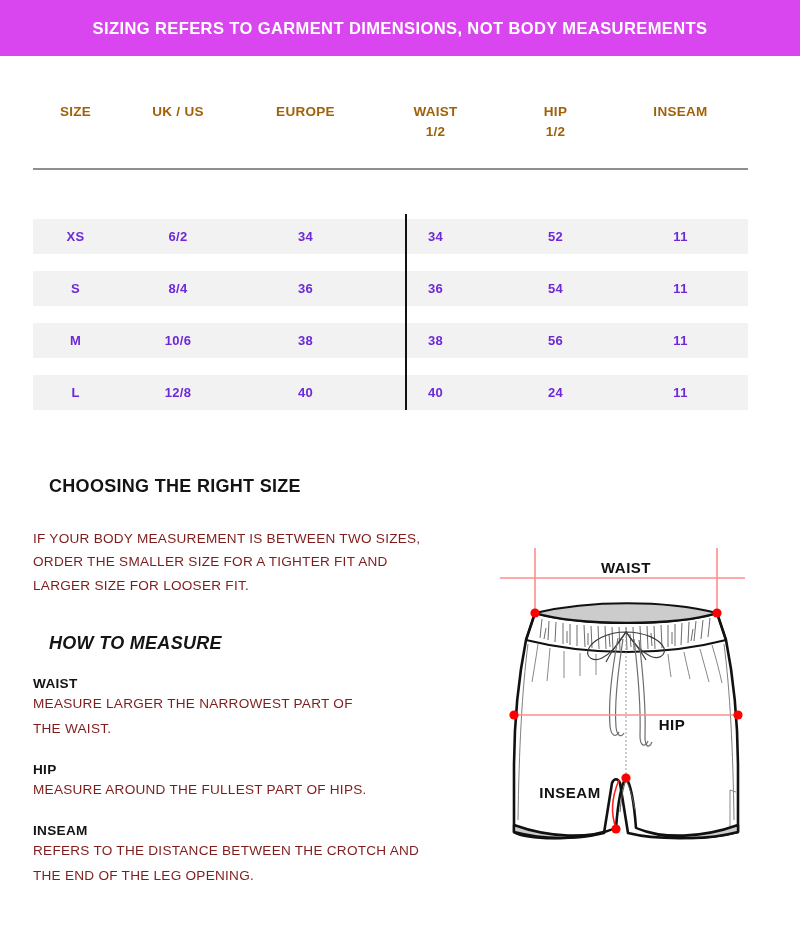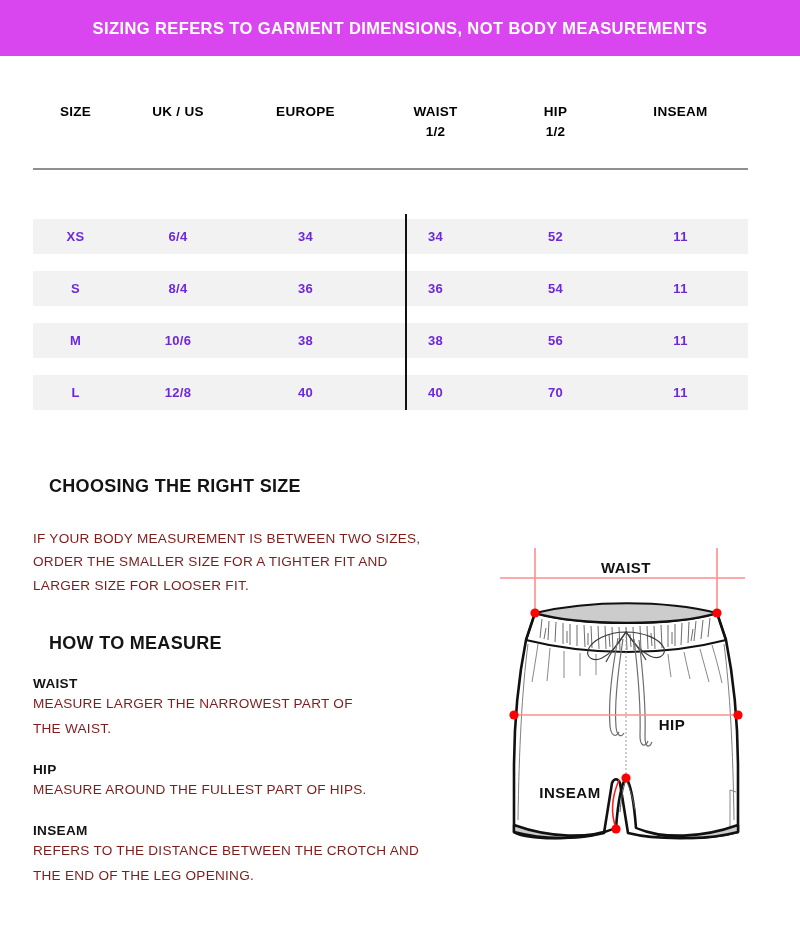--- a/index.html
+++ b/index.html
@@ -45,21 +45,21 @@
     grid-template-columns: 85px 120px 135px 125px 115px 135px;
     width: 715px;
   }
   .hdr-cell {
     text-align: center;
     font-size: 13.5px;
     font-weight: 700;
     letter-spacing: 0.3px;
     line-height: 1.45;
     padding-top: 10px;
-    color: #000000;
+    color: #a16207;
   }
   #header-rule {
     position: absolute;
     left: 0; top: 76px;
     width: 715px; height: 2px;
     background: #8f8f8f;
   }
   .row {
     display: grid;
     grid-template-columns: 85px 120px 135px 125px 115px 135px;
@@ -110,21 +110,21 @@
     margin: 0;
   }
   .sub-label {
     font-size: 13.6px;
     font-weight: 700;
     letter-spacing: 0.3px;
     color: #141414;
     margin: 0;
   }
   #intro-para { margin-top: 30px; }
-  #howto-title { margin-top: 36px; }
+  #howto-title { margin-top: 36px; font-style: italic; }
   .measure-block { margin-top: 22px; }
   .measure-block .body-text { margin-top: 1px; }
 
   
   #diagram {
     position: absolute;
     left: 480px; top: 540px;
     width: 320px; height: 320px;
   }
   #diagram svg { display: block; }
@@ -171,21 +171,21 @@
       <div></div>
     </div>
   </div>
 
   <div id="header-rule"></div>
 
   <div id="rows-area">
 
     <div class="row">
       <div class="cell">XS</div>
-      <div class="cell">6/4</div>
+      <div class="cell">6/2</div>
       <div class="cell">34</div>
       <div class="cell">34</div>
       <div class="cell">52</div>
       <div class="cell">11</div>
     </div>
     <div class="row-gap"></div>
 
     <div class="row">
       <div class="cell">S</div>
       <div class="cell">8/4</div>
@@ -204,21 +204,21 @@
       <div class="cell">56</div>
       <div class="cell">11</div>
     </div>
     <div class="row-gap"></div>
 
     <div class="row">
       <div class="cell">L</div>
       <div class="cell">12/8</div>
       <div class="cell">40</div>
       <div class="cell">40</div>
-      <div class="cell">70</div>
+      <div class="cell">24</div>
       <div class="cell">11</div>
     </div>
 
   </div>
 
   <div id="col-divider"></div>
 </div>
 
 <div id="left-copy">
 

